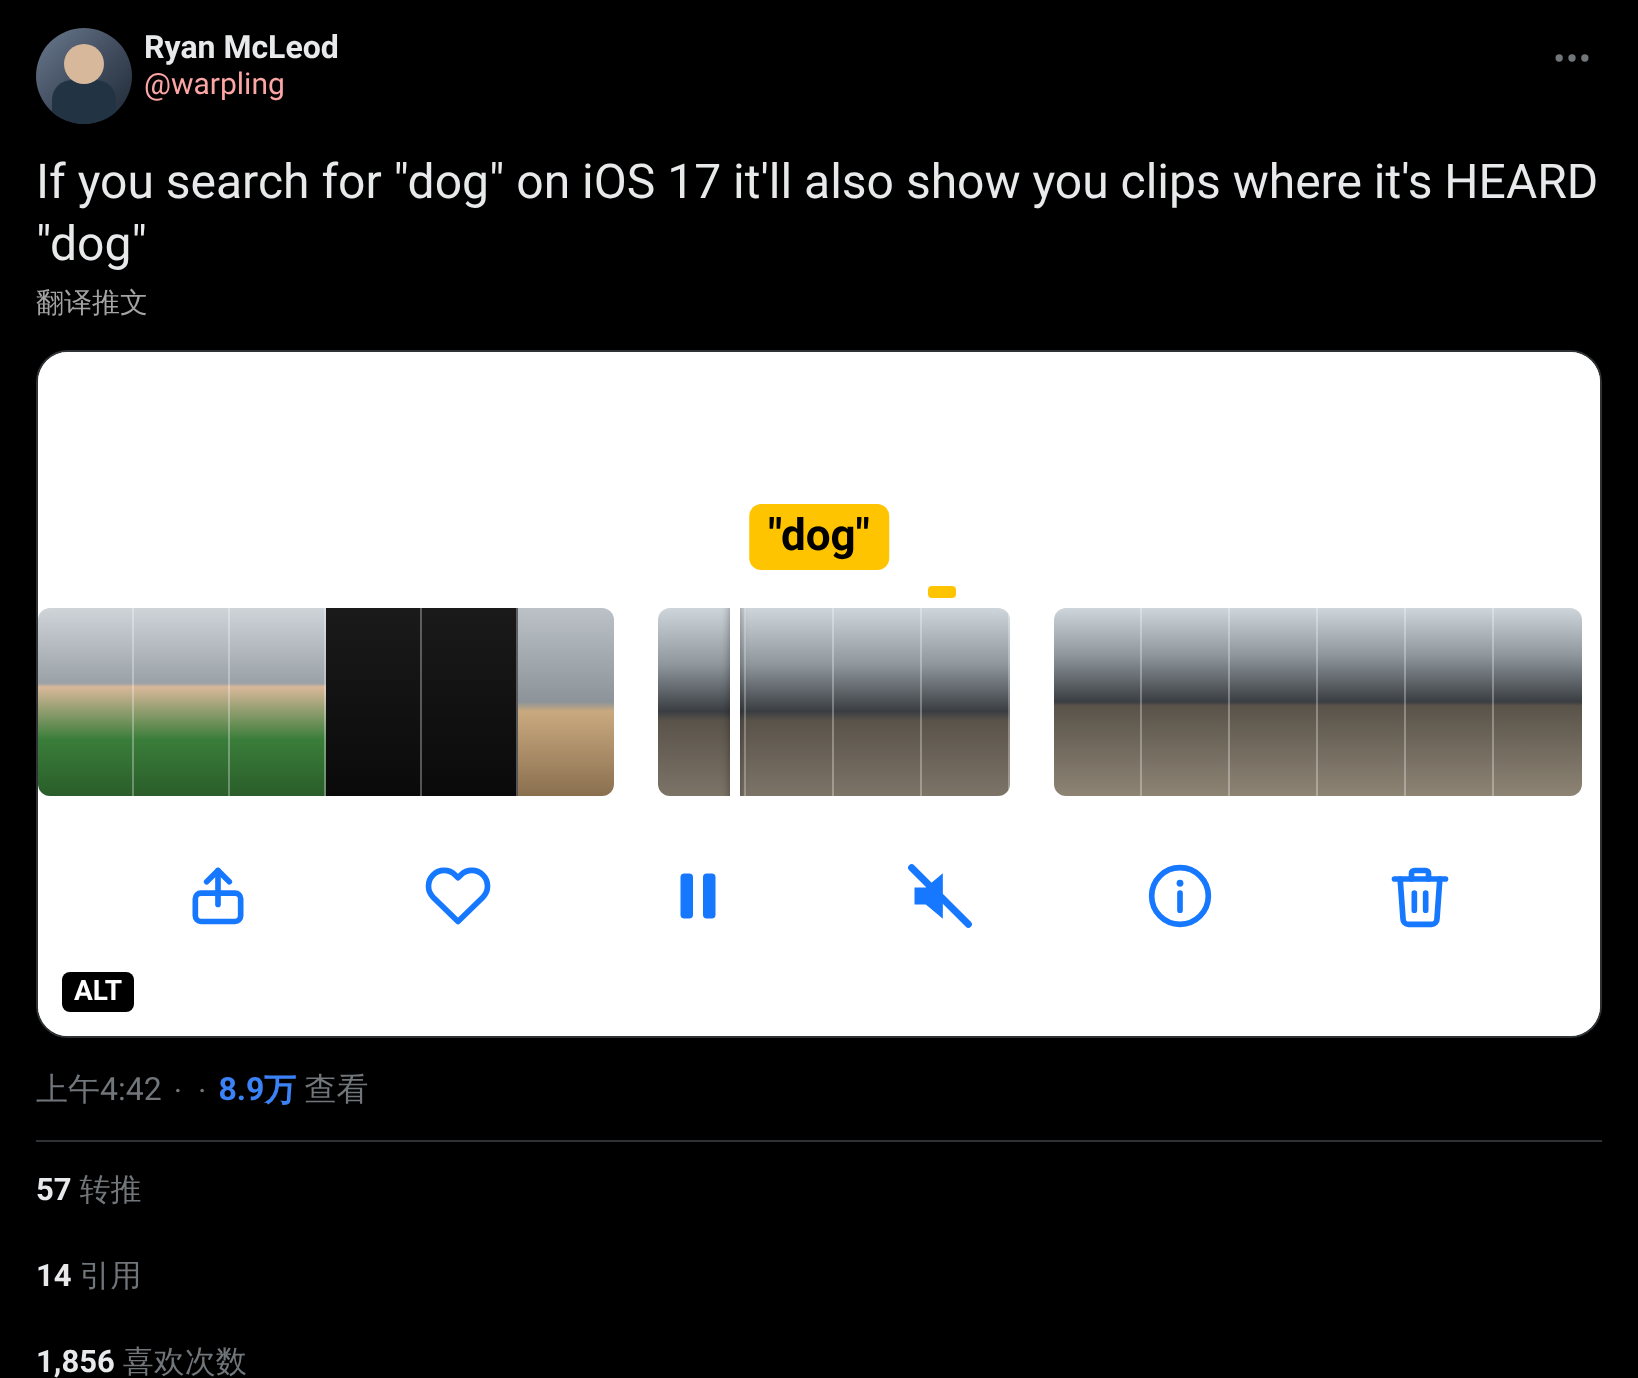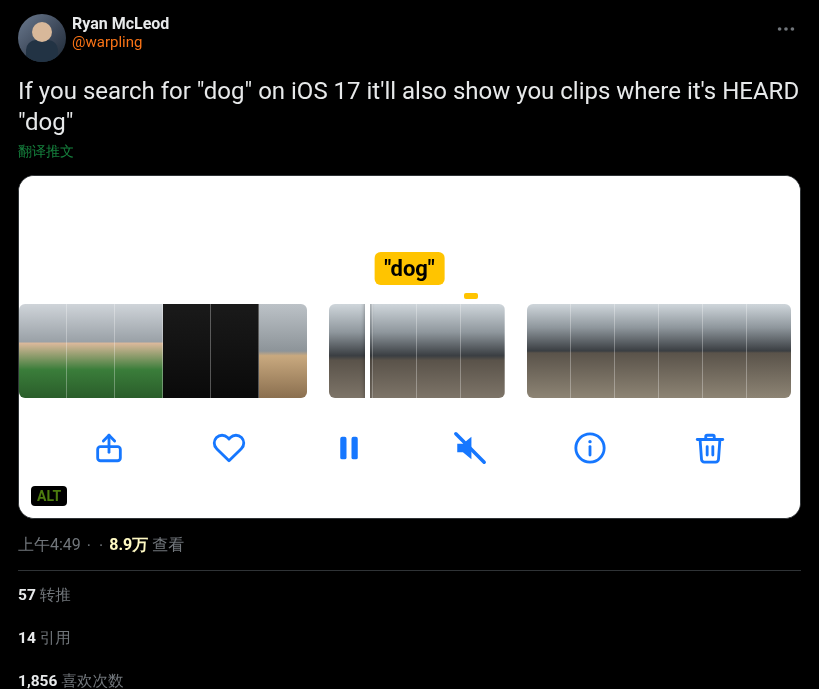--- a/index.html
+++ b/index.html
@@ -40,38 +40,38 @@
   .avatar::before {
     content: "";
     position: absolute;
     bottom: -6px; left: 8px;
     width: 32px; height: 28px;
     background: #223344;
     border-radius: 10px 10px 0 0;
   }
   .names { display: flex; flex-direction: column; }
   .display-name { font-weight: 700; font-size: 16px; color: #e7e9ea; }
-  .handle { color: #f97316; font-size: 15px; }
+  .handle { color: #fca5a5; font-size: 15px; }
   .more {
     position: absolute;
     right: 0; top: 0;
     color: #71767b;
     cursor: pointer;
     padding: 4px;
   }
   .tweet-text {
     margin-top: 14px;
     font-size: 24px;
     line-height: 1.28;
     color: #e7e9ea;
     word-wrap: break-word;
   }
   .translate {
     margin-top: 6px;
-    color: #15803d;
+    color: #a3a3a3;
     font-size: 14px;
     cursor: pointer;
     display: inline-block;
   }
   
   .card {
     margin-top: 14px;
     width: 100%;
     border-radius: 16px;
     border: 1px solid #2f3336;
@@ -166,38 +166,38 @@
     width: 48px; height: 48px;
     cursor: pointer;
   }
   .tb-btn svg { width: 34px; height: 34px; }
   .tb-btn.pause svg { width: 30px; height: 30px; }
   .alt {
     position: absolute;
     left: 12px;
     bottom: 12px;
     background: #000;
-    color: #4d7c0f;
+    color: #ffffff;
     font-weight: 700;
     font-size: 14px;
     padding: 2px 6px;
     border-radius: 4px;
   }
   
   .meta {
     margin-top: 16px;
     color: #71767b;
     font-size: 16px;
     display: flex;
     align-items: center;
     flex-wrap: wrap;
     gap: 4px;
   }
   .meta .sep { margin: 0 2px; }
-  .meta .views .n { color: #fef9c3; font-weight: 700; margin-right: 4px; }
+  .meta .views .n { color: #3b82f6; font-weight: 700; margin-right: 4px; }
   .divider {
     border-top: 1px solid #2f3336;
     margin-top: 14px;
   }
   .stats {
     display: flex;
     gap: 22px;
     padding-top: 14px;
     color: #71767b;
     font-size: 15.5px;
@@ -301,21 +301,21 @@
               <path d="M9 6V4a1 1 0 0 1 1-1h4a1 1 0 0 1 1 1v2"></path>
             </svg>
         </div>
       </div>
 
       <div class="alt">ALT</div>
     </div>
   </div>
 
   <div class="meta">
-    <span>上午4:49</span>
+    <span>上午4:42</span>
     <span class="sep">·</span>
     <span class="sep">·</span>
     <span class="views">
       <span class="n">8.9万</span><span>查看</span>
     </span>
   </div>
 
   <div class="divider"></div>
 
   <div class="stats">

